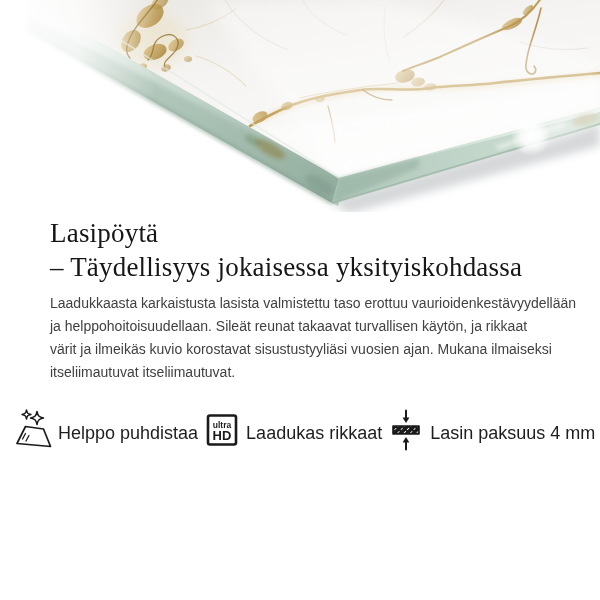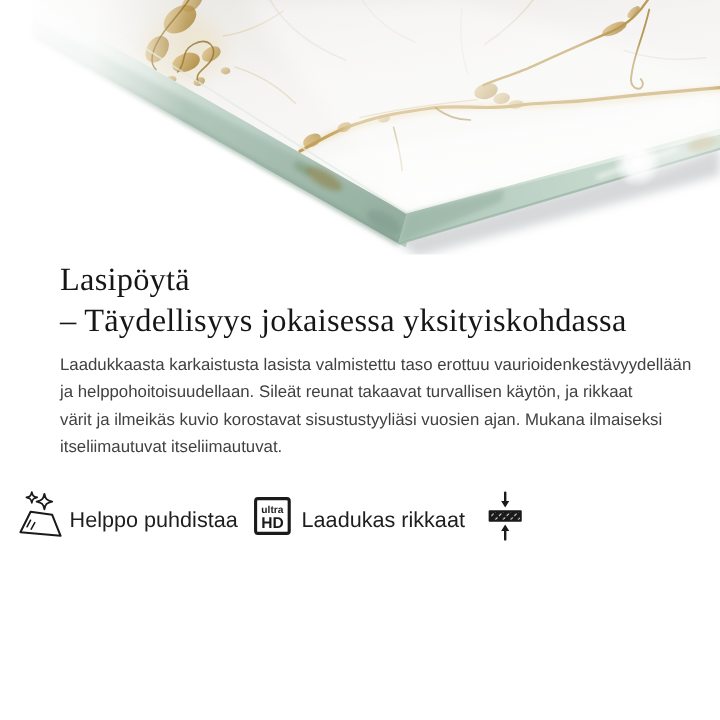--- a/index.html
+++ b/index.html
@@ -190,15 +190,16 @@
             <rect width="2" height="4.5" fill="#1a1a1a"></rect>
           </pattern>
         </defs>
         <rect x="11" y="20" width="26" height="8" fill="url(#hatch6)" stroke-width="1.6"></rect>
         <path d="M24,4.5 L24,12.5" stroke-width="2"></path>
         <path d="M20.6,11.5 L24,17 L27.4,11.5 Z" fill="#1a1a1a" stroke="none"></path>
         <path d="M24,43.5 L24,35.5" stroke-width="2"></path>
         <path d="M20.6,36.5 L24,31 L27.4,36.5 Z" fill="#1a1a1a" stroke="none"></path>
       </svg>
     </div>
+    <div class="label">Lasin paksuus 4 mm</div>
   </div>
 
 </div>
 
 </body></html>

